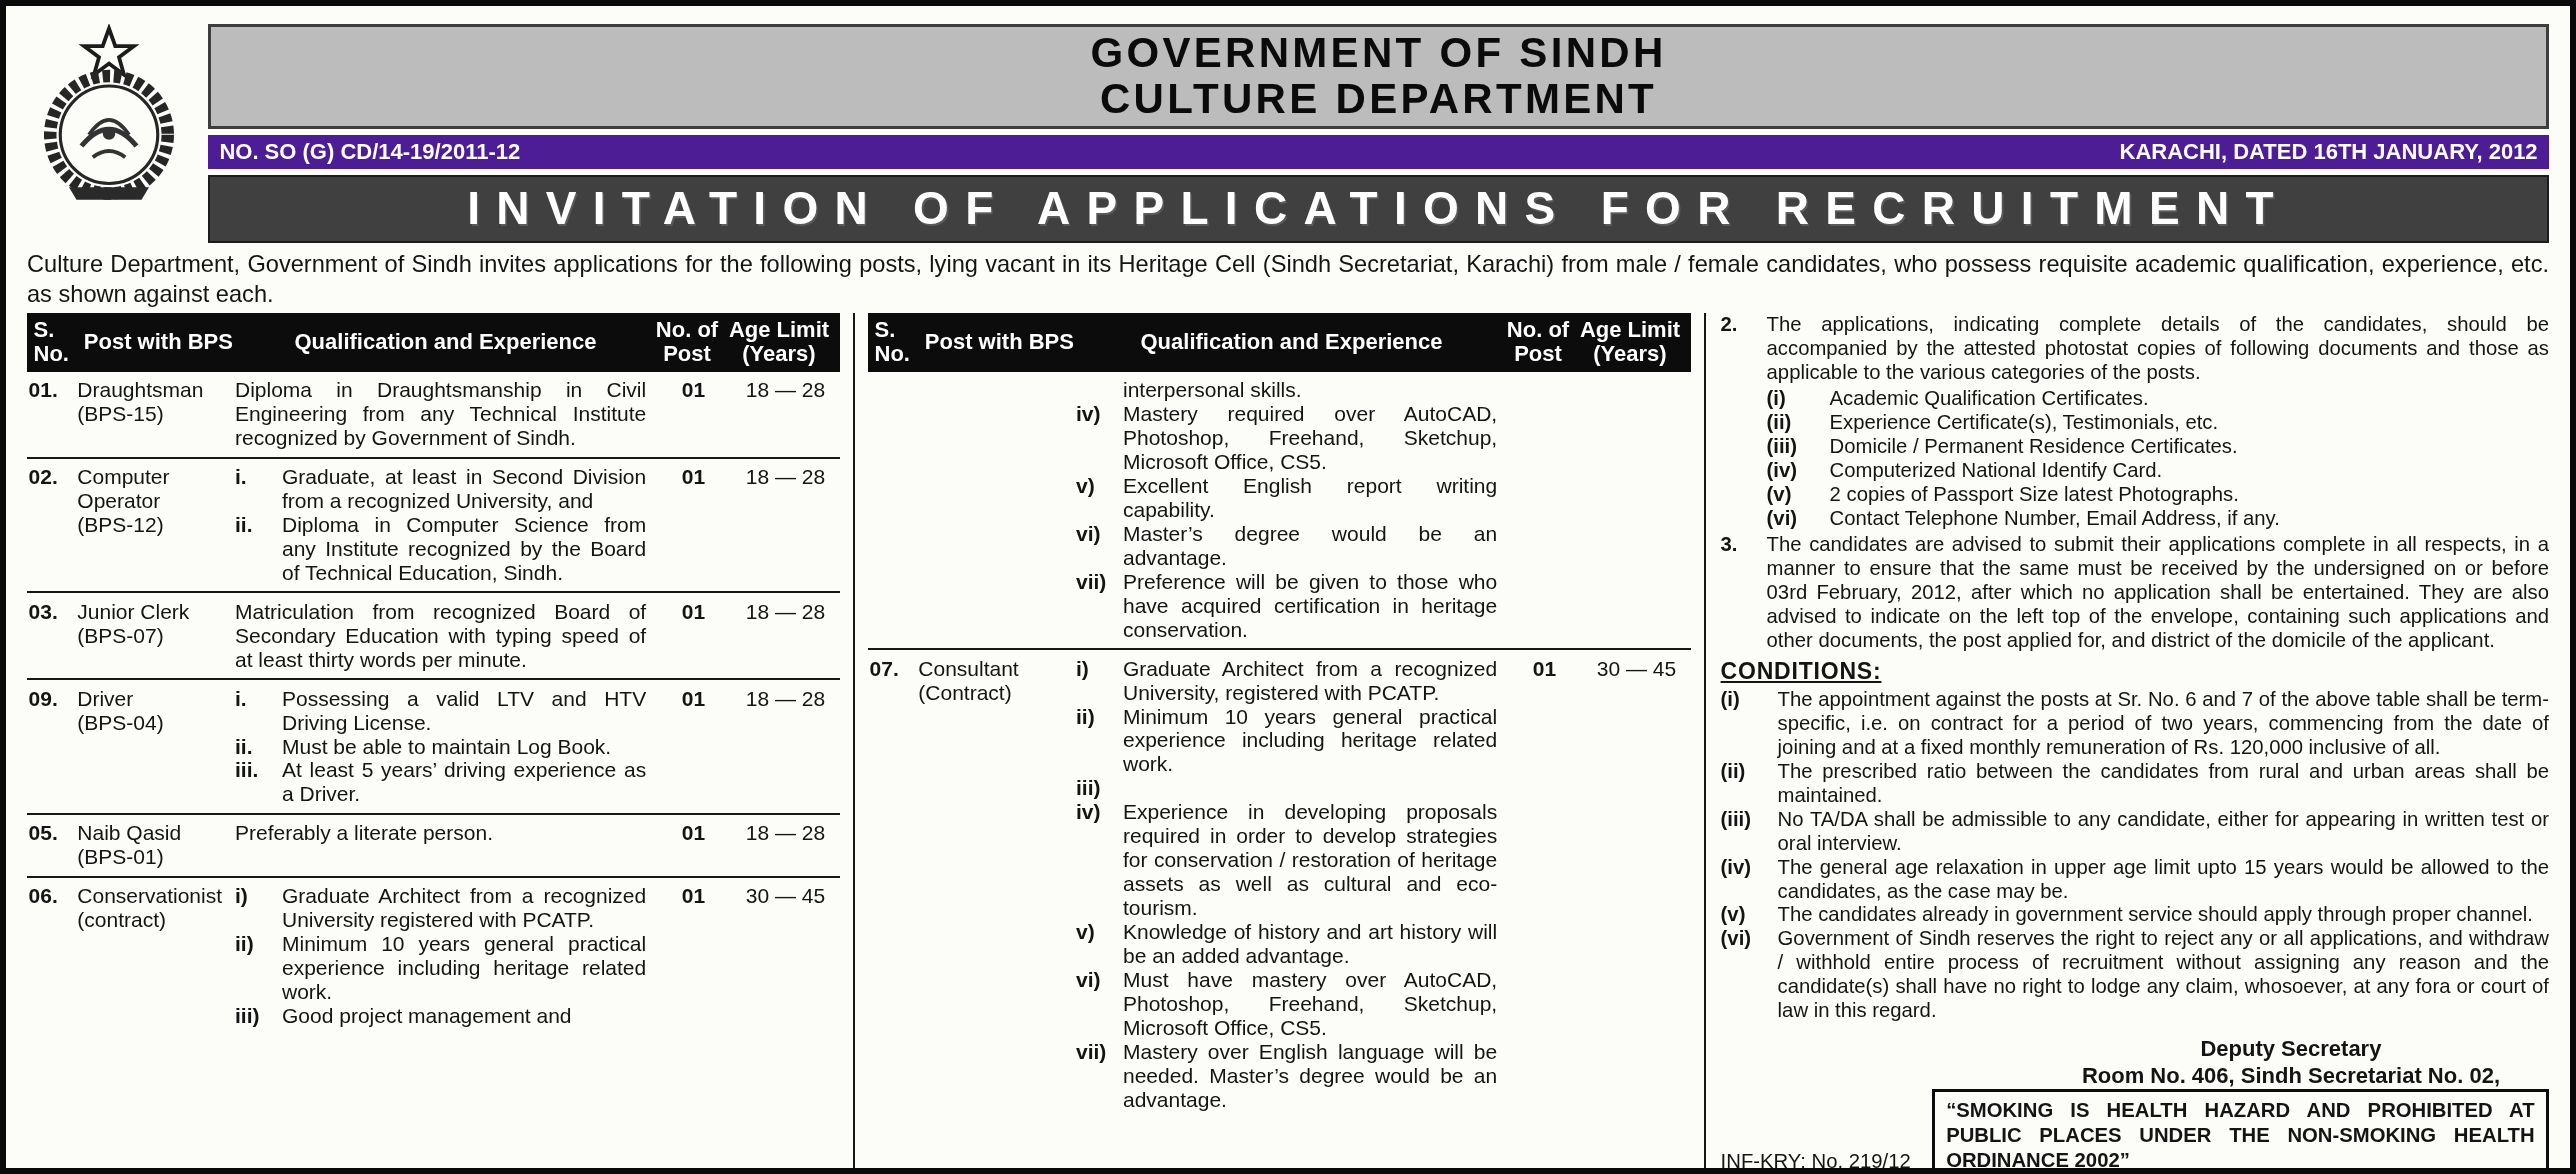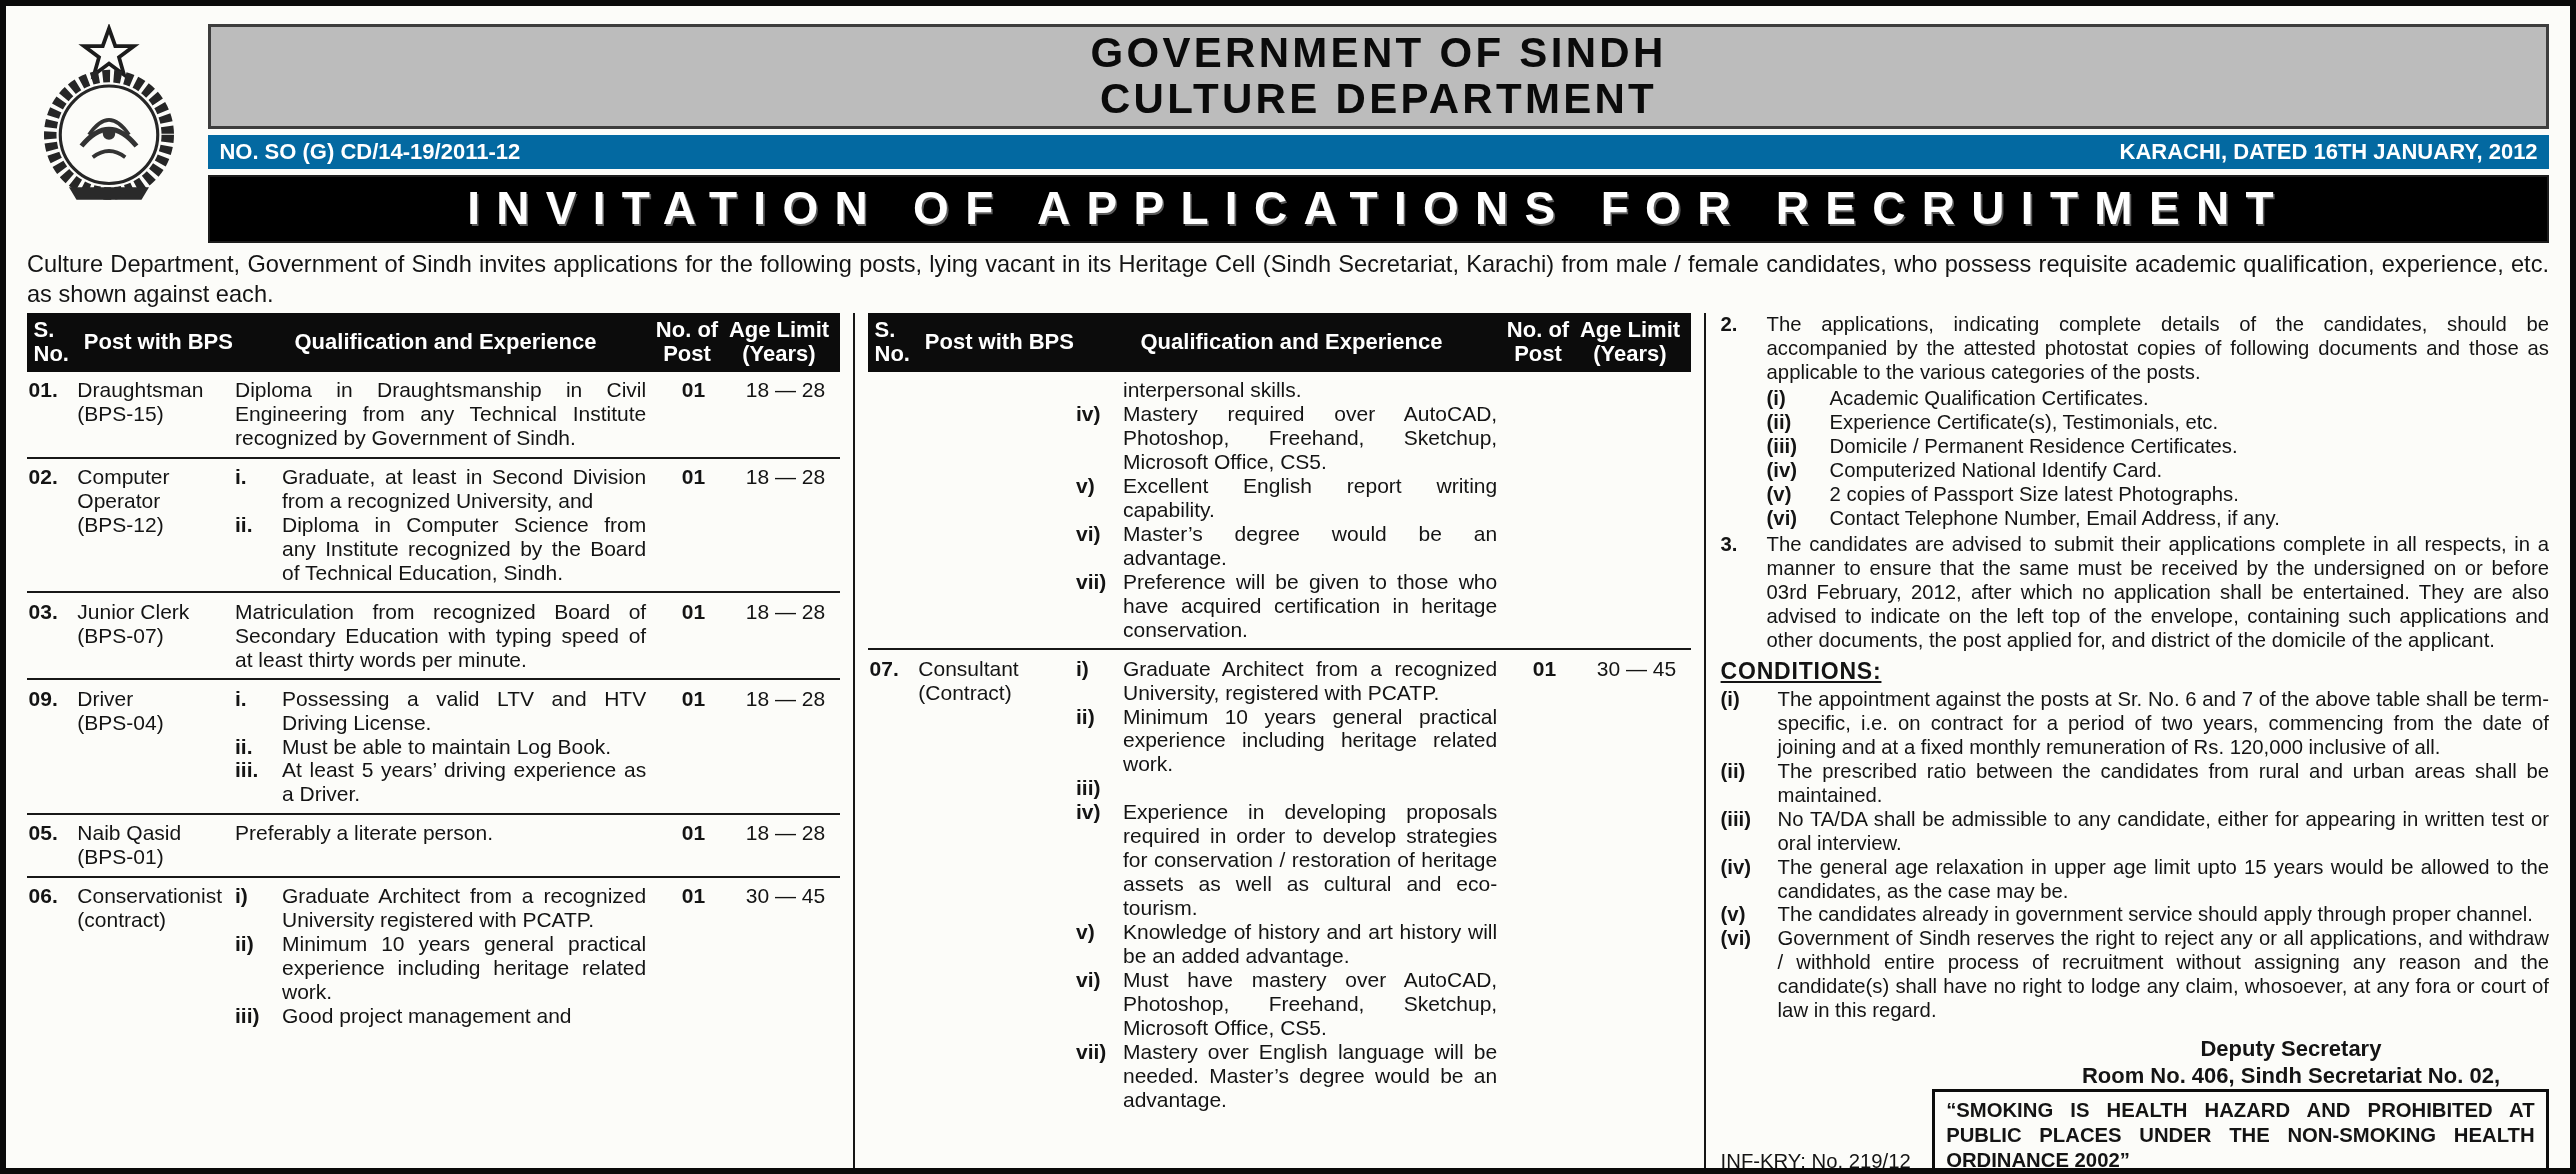--- a/index.html
+++ b/index.html
@@ -9,22 +9,22 @@
     border:6.5px solid #0a0a0a;background:#fcfcf9;overflow:hidden;
     font-family:"Liberation Sans",sans-serif;color:#141414;
   }
   
   .masthead{display:flex;align-items:flex-start;padding:18px 21px 0;}
   .logo-wrap{width:163px;flex:none;display:flex;justify-content:center;}
   .logo-wrap svg{width:150px;height:179px;}
   .head-right{flex:1;margin-left:18px;}
   .title-box{background:#bcbcbc;border:3.3px solid #3d3d3d;text-align:center;padding:3.3px 0 4.9px;}
   .title-line{font-size:42px;font-weight:bold;letter-spacing:3.3px;line-height:1.08;color:#0b0b0b;}
-  .ref-bar{margin-top:5.7px;background:#0369a1;color:#fff;display:flex;justify-content:space-between;align-items:center;font-weight:bold;font-size:22px;padding:4.1px 11.4px;}
-  .banner{margin-top:6.5px;background:#000000;border:2.4px solid #1c1c1c;color:#fff;text-align:center;font-weight:bold;font-size:46px;letter-spacing:16.3px;padding:3.3px 0 6.5px;text-shadow:1.6px 1.6px 0 #5a5a5a;white-space:nowrap;overflow:hidden;}
+  .ref-bar{margin-top:5.7px;background:#4c1d95;color:#fff;display:flex;justify-content:space-between;align-items:center;font-weight:bold;font-size:22px;padding:4.1px 11.4px;}
+  .banner{margin-top:6.5px;background:#404040;border:2.4px solid #1c1c1c;color:#fff;text-align:center;font-weight:bold;font-size:46px;letter-spacing:16.3px;padding:3.3px 0 6.5px;text-shadow:1.6px 1.6px 0 #5a5a5a;white-space:nowrap;overflow:hidden;}
   
   .intro{margin:6.5px 21px 3.3px;font-size:23.6px;line-height:1.27;text-align:justify;}
   
   .content{display:flex;margin:3.3px 21px 0;height:871px;overflow:hidden;align-items:stretch;}
   .col{box-sizing:border-box;}
   .col-left{width:813px;flex:none;}
   .col-mid{width:838px;flex:none;border-left:2.4px solid #161616;padding-left:13px;margin-left:13px;}
   .col-right{flex:1;border-left:2.4px solid #161616;padding-left:14.6px;margin-left:13px;position:relative;padding-bottom:96px;}
   
   .thead{display:flex;background:#0c0c0c;color:#fff;font-weight:bold;font-size:22px;line-height:1.12;padding:4.9px 6.5px;}

